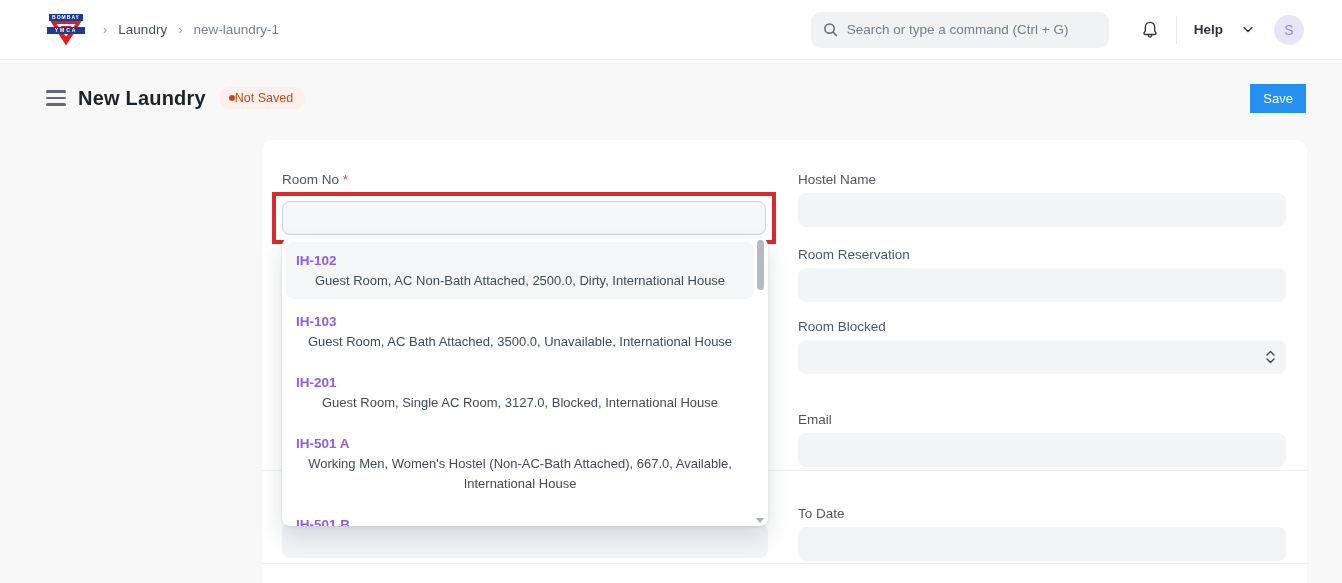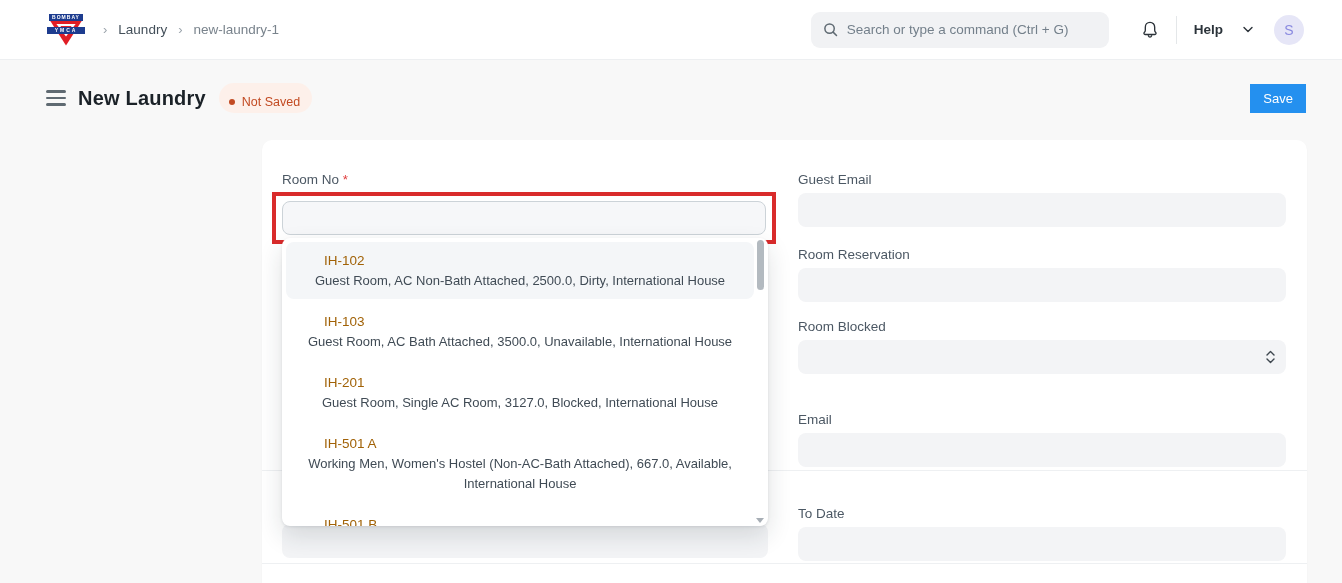--- a/index.html
+++ b/index.html
@@ -34,21 +34,21 @@
   .help-menu { display:flex; align-items:center; gap:20px; font-size:13.5px; color:#2b333a; cursor:pointer;font-weight:bold; }
   .avatar { width:30px; height:30px; border-radius:50%; background:#e6e6f7; color:#8a8ae0;
     font-size:14px; display:flex; align-items:center; justify-content:center; margin-left:21px; cursor:pointer; }
 
   
   .title-bar { display:flex; align-items:center; padding:0 36px 0 46px; margin-top:23px; height:30px; }
   .hamburger { width:20px; display:flex; flex-direction:column; gap:4px; cursor:pointer; }
   .hamburger i { display:block; height:2.5px; background:#5f6a72; border-radius:2px; }
   .page-title { font-size:20px; font-weight:700; color:#1b2228; margin-left:12px; letter-spacing:.2px; }
   .status-badge { margin-left:13px; background:#fdf0ea; color:#c24a22; font-size:12.5px;
-    border-radius:999px; padding:12px 12px 4px 10px; display:flex; align-items:center; gap:7px; }
+    border-radius:999px; padding:4px 12px 4px 10px; display:flex; align-items:center; }
   .status-badge .dot { width:6px; height:6px; border-radius:50%; background:#c24a22; }
   .save-btn { margin-left:auto; background:#2490ef; color:#fff; border:none; border-radius:0;
     height:29px; padding:0 13px; font-size:13px; font-family:inherit; cursor:pointer; }
 
   
   .card { position:absolute; left:262px; top:140px; width:1045px; height:460px;
     background:#fff; border-radius:10px 10px 0 0; box-shadow:0 1px 2px rgba(20,30,40,.04); }
   .card .hline { position:absolute; left:0; right:0; height:1px; background:#eef0f2; z-index:1; }
   .col { position:absolute; top:32px; }
   .col-left  { left:20px;  width:486px; }
@@ -63,21 +63,21 @@
   .select-wrap svg { position:absolute; right:11px; top:10px; }
   .fld-m1 { margin-bottom:20px; } .fld-m2 { margin-bottom:17px; }
   .fld-m3 { margin-bottom:38px; } .fld-m4 { margin-bottom:39px; }
 
   
   .dd-list { position:absolute; left:0; top:66px; width:486px; height:288px; z-index:20;
     background:#fff; border-radius:8px; padding:4px 14px 4px 4px; overflow:hidden;
     box-shadow:0 10px 24px rgba(25,39,52,.14), 0 1px 3px rgba(25,39,52,.10); }
   .dd-item { padding:9px 10px 8px; border-radius:8px; margin-bottom:4px; cursor:pointer; }
   .dd-item.highlighted { background:#f4f6f8; }
-  .dd-title { font-size:13.5px; font-weight:400; color:#a16207; line-height:20px;margin-left:28px; }
+  .dd-title { font-size:13.5px; font-weight:700; color:#8b5cf6; line-height:20px; }
   .dd-desc { font-size:13px; color:#404b55; line-height:20px;text-align:center; }
   .dd-thumb { position:absolute; top:2px; right:4px; width:7px; height:50px;
     background:#b3bac0; border-radius:4px; }
   .dd-arrow { position:absolute; bottom:3px; right:4px; width:0; height:0;
     border-left:4px solid transparent; border-right:4px solid transparent; border-top:5px solid #a7aeb5; }
   .partial-input { position:absolute; top:352px; left:0; width:486px; }
 </style>
 </head>
 <body>
 
@@ -176,21 +176,21 @@
         </div>
       <div class="dd-thumb"></div>
       <div class="dd-arrow"></div>
     </div>
 
     <input class="ctrl partial-input" style="">
   </div>
 
   <div class="col col-right">
     <div class="fld-m1">
-      <label class="field-label">Guest Email</label>
+      <label class="field-label">Hostel Name</label>
       <input class="ctrl" value="" style="">
     </div>
     <div class="fld-m2">
       <label class="field-label">Room Reservation</label>
       <input class="ctrl" value="" style="">
     </div>
     <div class="fld-m3">
       <label class="field-label">Room Blocked</label>
       <div class="select-wrap">
         <input class="ctrl" value="" style="">

